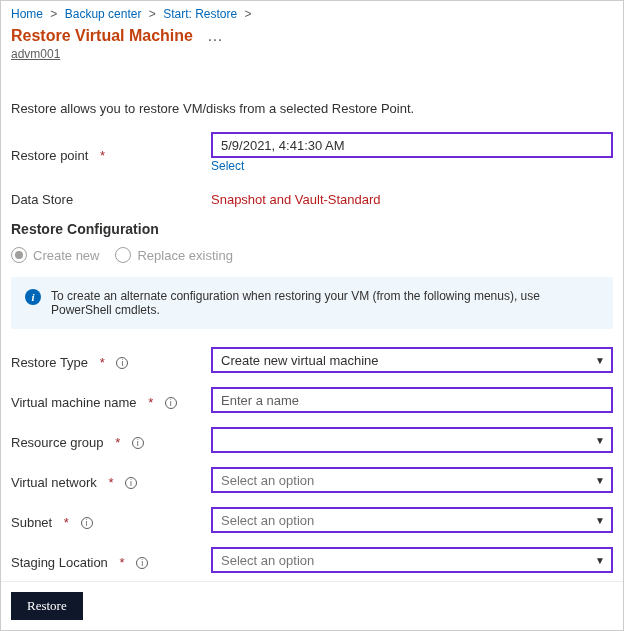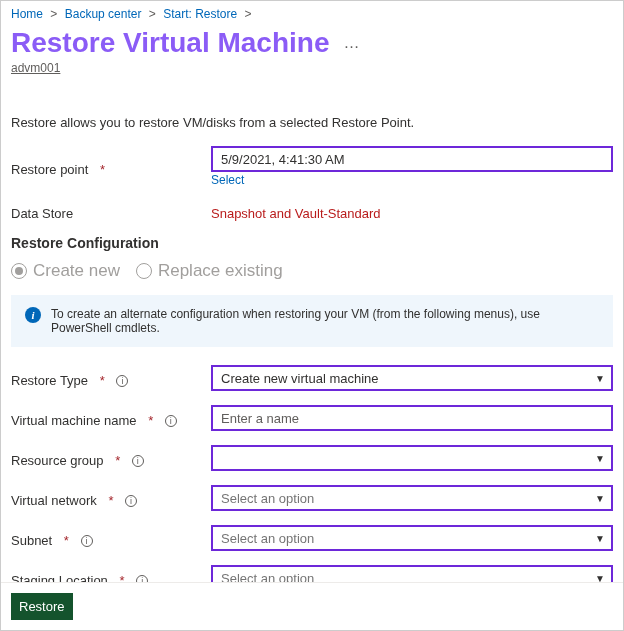--- a/index.html
+++ b/index.html
@@ -17,21 +17,21 @@
   .breadcrumb {
     padding: 6px 10px 2px 10px;
     font-size: 12px;
   }
   .breadcrumb a { color: #0067b8; text-decoration: none; cursor: pointer; }
   .breadcrumb .sep { color: #605e5c; margin: 0 4px; }
   .header {
     padding: 4px 10px 10px 10px;
   }
   .title-row { display: flex; align-items: center; gap: 10px; }
-  h1 { font-size: 28px; font-weight: 600; color: #8b5cf6; text-align: right; }
+  h1 { font-size: 16px; font-weight: 600; color: #c2410c; text-align: right; }
   .ellipsis { font-size: 16px; color: #605e5c; cursor: pointer; padding: 0 4px; }
   .subtitle { font-size: 12px; color: #605e5c; margin-top: 2px; text-decoration: underline; }
   .content { padding: 12px 10px 0 10px; }
   .description { font-size: 13px; color: #323130; margin: 18px 0 16px 0; }
   .field-row {
     display: flex;
     align-items: center;
     margin-bottom: 14px;
   }
   .field-label {
@@ -98,21 +98,21 @@
   .radio-row {
     display: flex;
     gap: 16px;
     margin-bottom: 14px;
     align-items: center;
   }
   .radio-item {
     display: flex;
     align-items: center;
     gap: 6px;
-    font-size: 17px;
+    font-size: 13px;
     color: #a19f9d;
   }
   .radio-circle {
     width: 16px; height: 16px;
     border: 1px solid #a19f9d;
     border-radius: 50%;
     display: flex; align-items: center; justify-content: center;
   }
   .radio-circle.selected::after {
     content: "";
@@ -150,27 +150,27 @@
     cursor: pointer;
   }
   .footer {
     position: absolute;
     bottom: 0; left: 0; right: 0;
     border-top: 1px solid #edebe9;
     padding: 10px;
     background: #fff;
   }
   .primary-btn {
-    background: #14532d;
+    background: #0f172a;
     color: #fff;
     border: none;
-    padding: 6px 8px;
+    padding: 6px 16px;
     font-size: 13px;
     cursor: pointer;
-    font-family: Liberation Sans, sans-serif;
+    font-family: Liberation Serif, serif;
   }
   .text-input::placeholder { color: #605e5c; }
   .select-placeholder { color: #605e5c; }
 </style>
 </head>
 <body>
 
 <div class="breadcrumb">
   <a>Home</a>
   <span class="sep">&gt;</span>

